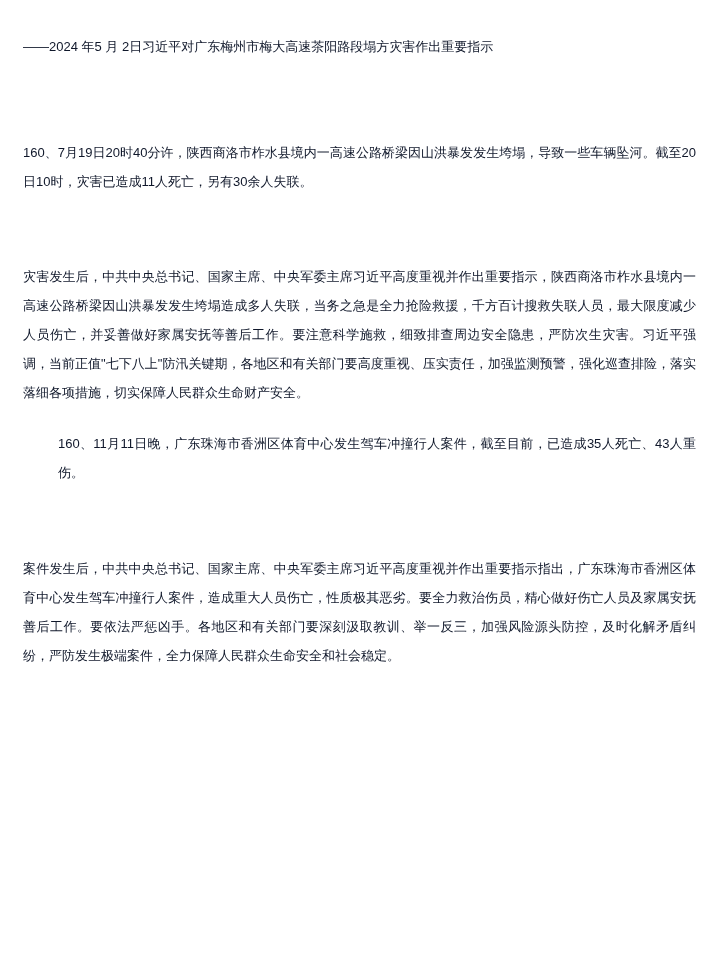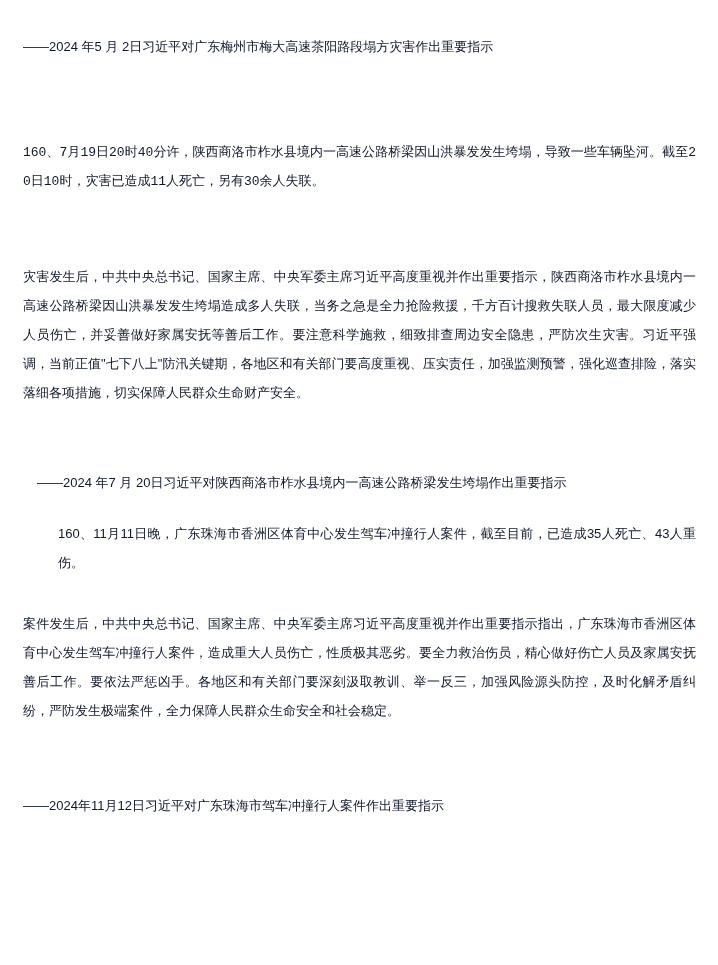--- a/index.html
+++ b/index.html
@@ -25,25 +25,25 @@
     width: 673px;
   }
   .para {
     margin: 0;
     text-align: justify;
     text-justify: inter-ideograph;
     word-break: break-all;
     letter-spacing: 0px;
   }
   .para.heading { text-align: left; }
-  .gap-77 { margin-top: 77px; font-family: Liberation Mono, monospace; }
+  .gap-77 { margin-top: 77px; }
   .gap-70 { margin-top: 66px; }
   .gap-61 { margin-top: 61px; }
   .gap-22 { margin-top: 22px; margin-left: 35px; }
-  .gap-67 { margin-top: 32px; }
+  .gap-67 { margin-top: 67px; }
   .indent-14 { text-indent: 14px; }
   .cutoff-line {
     position: absolute;
     left: 23px;
     top: 959px;
     width: 560px;
     height: 4px;
     background: #d9d9d9;
     opacity: 0.45;
     filter: blur(1.5px);
@@ -55,24 +55,22 @@
 
 <div class="page">
   <div class="content">
 
     <p class="para heading">——2024 年5 月 2日习近平对广东梅州市梅大高速茶阳路段塌方灾害作出重要指示</p>
 
     <p class="para gap-77">160、7月19日20时40分许，陕西商洛市柞水县境内一高速公路桥梁因山洪暴发发生垮塌，导致一些车辆坠河。截至20日10时，灾害已造成11人死亡，另有30余人失联。</p>
 
     <p class="para gap-70">灾害发生后，中共中央总书记、国家主席、中央军委主席习近平高度重视并作出重要指示，陕西商洛市柞水县境内一高速公路桥梁因山洪暴发发生垮塌造成多人失联，当务之急是全力抢险救援，千方百计搜救失联人员，最大限度减少人员伤亡，并妥善做好家属安抚等善后工作。要注意科学施救，细致排查周边安全隐患，严防次生灾害。习近平强调，当前正值"七下八上"防汛关键期，各地区和有关部门要高度重视、压实责任，加强监测预警，强化巡查排险，落实落细各项措施，切实保障人民群众生命财产安全。</p>
 
-    <p class="para heading gap-61 indent-14">——2024 年7 月 20日习近平对陕西商洛市柞水县境内一高速公路桥梁发生垮塌作出重要指示</p>
 
     <p class="para gap-22">160、11月11日晚，广东珠海市香洲区体育中心发生驾车冲撞行人案件，截至目前，已造成35人死亡、43人重伤。</p>
 
     <p class="para gap-67">案件发生后，中共中央总书记、国家主席、中央军委主席习近平高度重视并作出重要指示指出，广东珠海市香洲区体育中心发生驾车冲撞行人案件，造成重大人员伤亡，性质极其恶劣。要全力救治伤员，精心做好伤亡人员及家属安抚善后工作。要依法严惩凶手。各地区和有关部门要深刻汲取教训、举一反三，加强风险源头防控，及时化解矛盾纠纷，严防发生极端案件，全力保障人民群众生命安全和社会稳定。</p>
 
-    <p class="para heading gap-70">——2024年11月12日习近平对广东珠海市驾车冲撞行人案件作出重要指示</p>
 
   </div>
 
   <div class="cutoff-line"></div>
 </div>
 
 </body></html>

